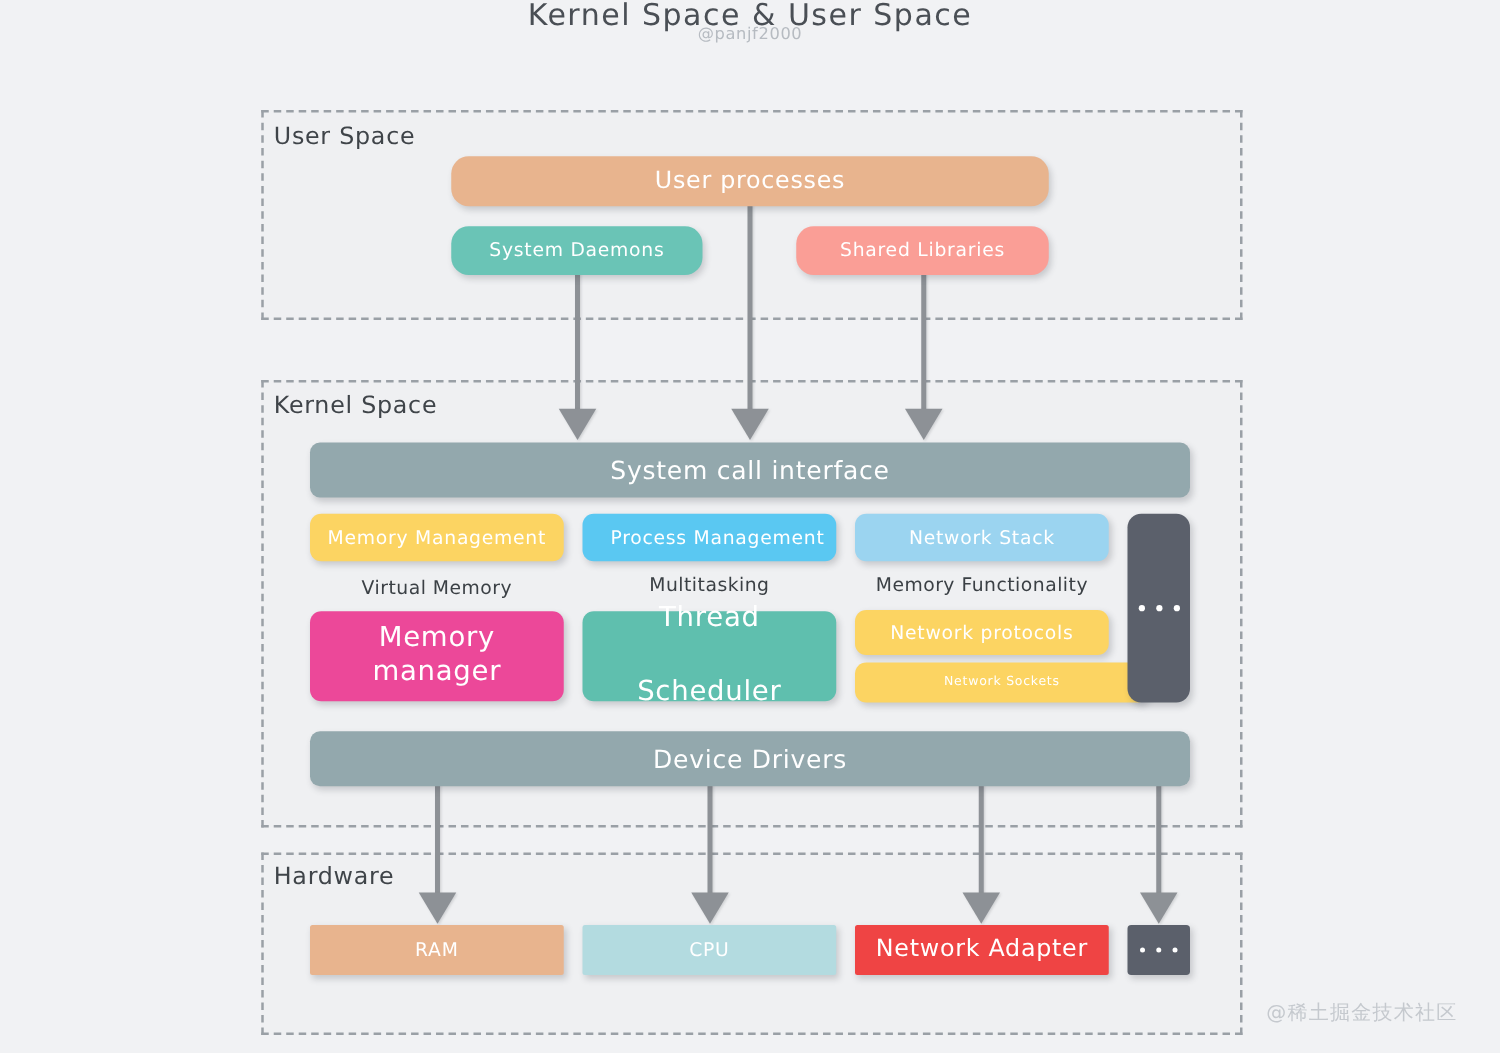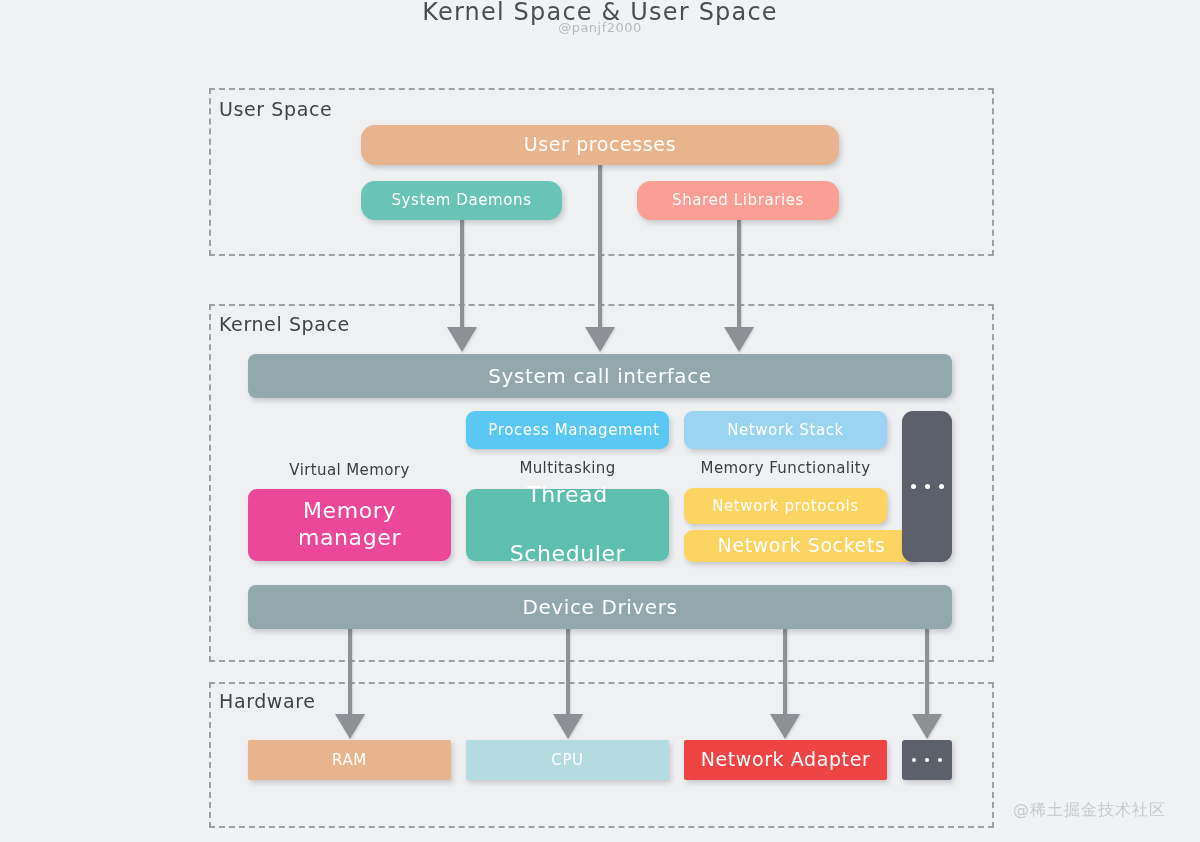--- a/index.html
+++ b/index.html
@@ -134,20 +134,23 @@
   </div>
 
   <div class="box pill" style="left:637px;top:181px;width:202px;height:39px;background:#fa9e96;font-size:15px;">
     <span>Shared Libraries</span>
   </div>
 
   <div class="box" style="left:248px;top:354px;width:704px;height:44px;background:#93a8ad;font-size:20px;border-radius:8px;">
     <span>System call interface</span>
   </div>
 
+  <div class="box" style="left:248px;top:411px;width:203px;height:38px;background:#fcd462;font-size:15px;">
+    <span>Memory Management</span>
+  </div>
   <div class="caption" style="left:248px;top:461px;width:203px;">
     <span>Virtual Memory</span>
   </div>
   <div class="box" style="left:248px;top:489px;width:203px;height:72px;background:#ec4899;font-size:22px;flex-direction:column;">
     <span>Memory</span>
     <span>manager</span>
   </div>
 
   <div class="box" style="left:466px;top:411px;width:203px;height:38px;background:#5ac8f2;font-size:15px;padding-left:19px;">
     <span>Process Management</span>
@@ -162,21 +165,21 @@
 
   <div class="box" style="left:684px;top:411px;width:203px;height:38px;background:#9bd4f0;font-size:15px;">
     <span>Network Stack</span>
   </div>
   <div class="caption" style="left:684px;top:459px;width:203px;">
     <span>Memory Functionality</span>
   </div>
   <div class="box" style="left:684px;top:488px;width:203px;height:36px;background:#fcd462;font-size:15px;">
     <span>Network protocols</span>
   </div>
-  <div class="box" style="left:684px;top:530px;width:235px;height:32px;background:#fcd462;font-size:19px;">
+  <div class="box" style="left:684px;top:530px;width:235px;height:32px;background:#fcd462;font-size:10px;">
     <span>Network Sockets</span>
   </div>
 
   <div class="box" style="left:902px;top:411px;width:50px;height:151px;background:#5b606b;border-radius:11px;">
     <span class="dots">
         <i></i>
         <i></i>
         <i></i>
       </span>
   </div>

